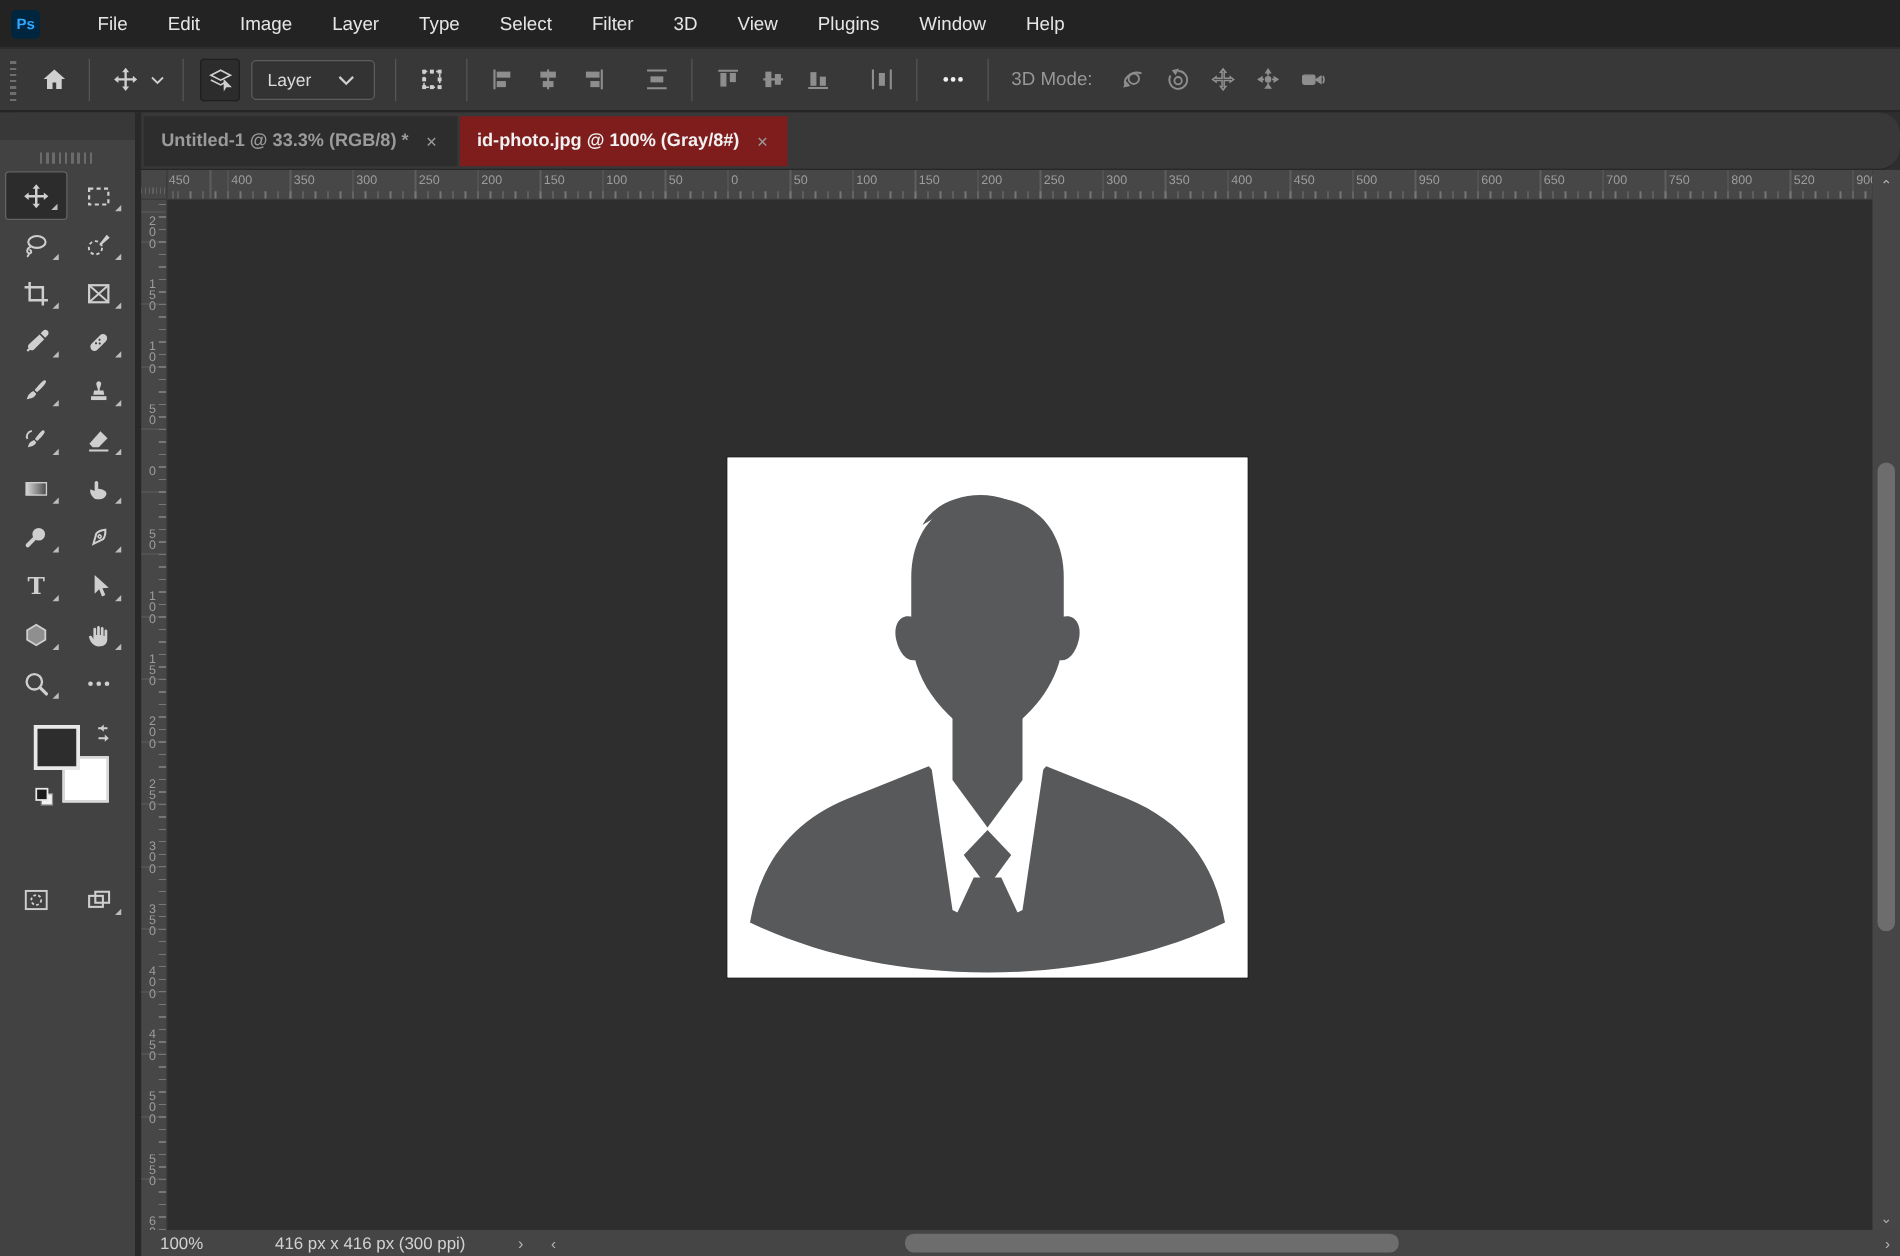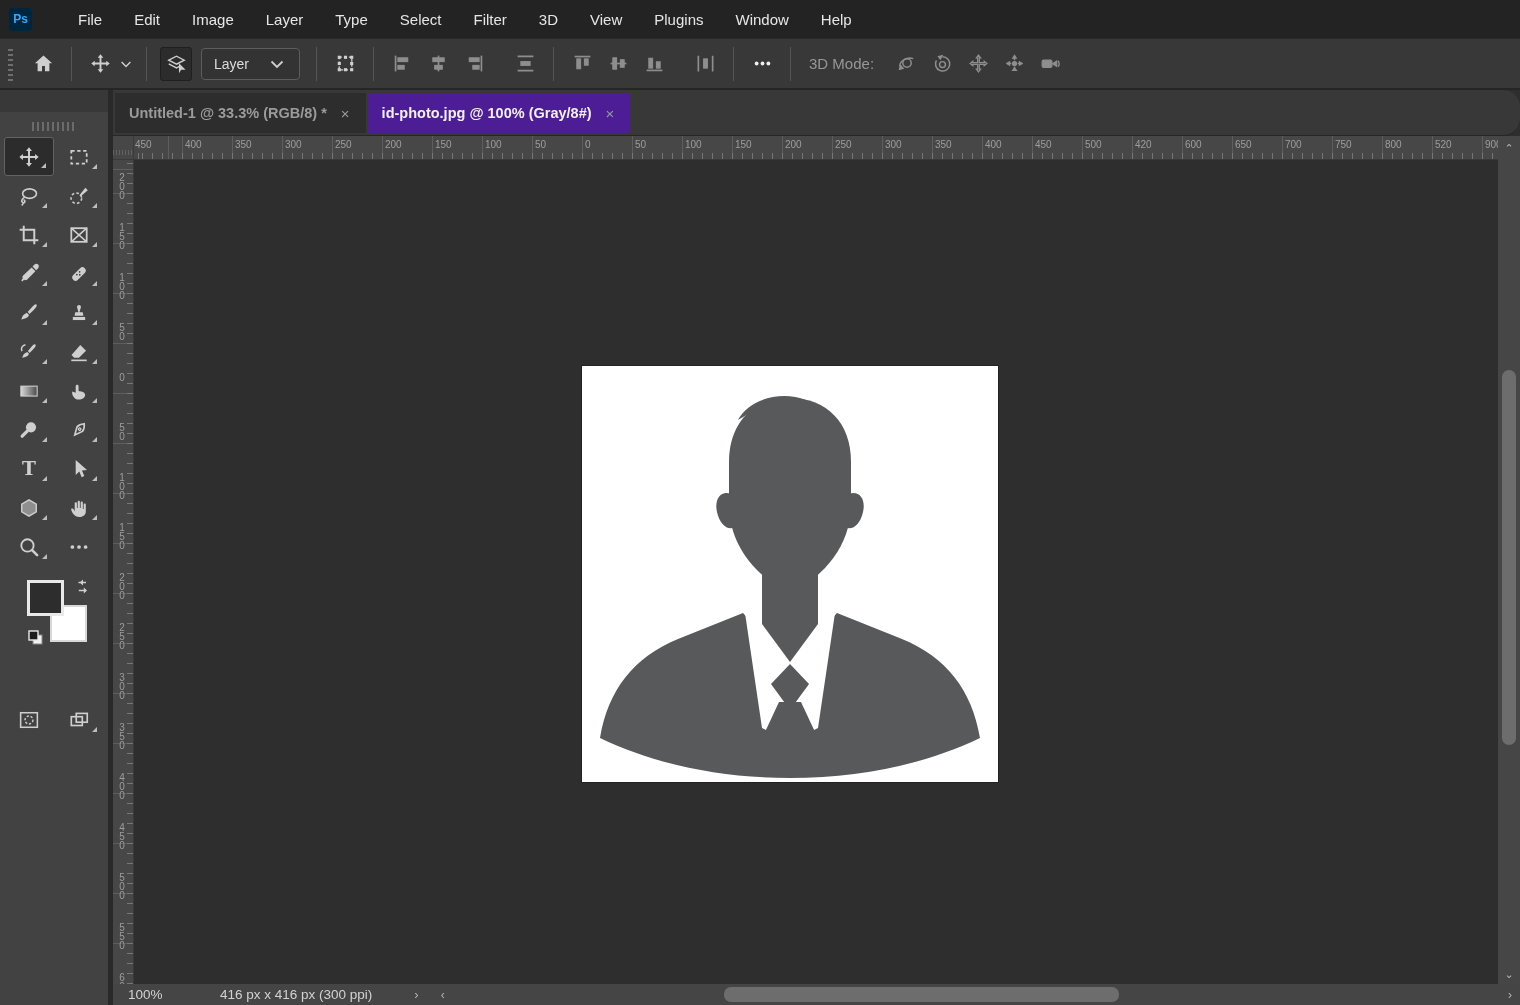--- a/index.html
+++ b/index.html
@@ -29,21 +29,21 @@
   .dim svg [fill="#cfcfcf"]{fill:#8e8e8e;}
   .ob-label{color:#979797;font-size:15px;margin:0 14px 0 8px;}
   .gap18{margin-left:18px;}
   
   .tabbar{position:absolute;left:0;top:90px;width:1520px;height:46px;background:#383838;
           border-bottom:1px solid #272727;box-sizing:border-box;border-radius:17px;}
   .collapse-btn{position:absolute;left:8px;top:3px;color:#cfcfcf;font-size:13px;letter-spacing:1px;}
   .tabs{position:absolute;left:115px;top:3px;display:flex;height:40px;}
   .tab{display:flex;align-items:center;gap:14px;padding:0 16px 0 14px;font-size:14.5px;font-weight:600;
        background:#2d2d2d;color:#9b9b9b;margin-right:2px;}
-  .tab.active{background:#4c1d95;color:#f1f1f1;}
+  .tab.active{background:#7f1d1d;color:#f1f1f1;}
   .tab .close{font-weight:400;font-size:15px;color:#9b9b9b;}
   
   .left-col{position:absolute;left:0;top:90px;width:108px;bottom:0;background:#383838;}
   .tools-panel{position:absolute;left:0;top:22px;right:0;bottom:0;background:#424242;}
   .drag-dots{width:44px;height:9px;margin:10px auto 6px auto;
              background:repeating-linear-gradient(90deg,#6b6b6b 0 2px,transparent 2px 5px);}
   .tool-grid{display:grid;grid-template-columns:50px 50px;justify-content:center;}
   .tool{position:relative;width:50px;height:39px;display:flex;align-items:center;justify-content:center;}
   .tool svg{width:22px;height:22px;}
   .tool .fly{position:absolute;right:7px;bottom:7px;width:0;height:0;
@@ -495,21 +495,21 @@
       <span class="rl" style="left: 501px;">50</span>
       <span class="rl" style="left: 551px;">100</span>
       <span class="rl" style="left: 601px;">150</span>
       <span class="rl" style="left: 651px;">200</span>
       <span class="rl" style="left: 701px;">250</span>
       <span class="rl" style="left: 751px;">300</span>
       <span class="rl" style="left: 801px;">350</span>
       <span class="rl" style="left: 851px;">400</span>
       <span class="rl" style="left: 901px;">450</span>
       <span class="rl" style="left: 951px;">500</span>
-      <span class="rl" style="left: 1001px;">420</span>
+      <span class="rl" style="left: 1001px;">950</span>
       <span class="rl" style="left: 1051px;">600</span>
       <span class="rl" style="left: 1101px;">650</span>
       <span class="rl" style="left: 1151px;">700</span>
       <span class="rl" style="left: 1201px;">750</span>
       <span class="rl" style="left: 1251px;">800</span>
       <span class="rl" style="left: 1301px;">520</span>
       <span class="rl" style="left: 1351px;">900</span>
     </div>
   <div class="v-ruler" id="v-ruler">
       <div class="minor"></div>

